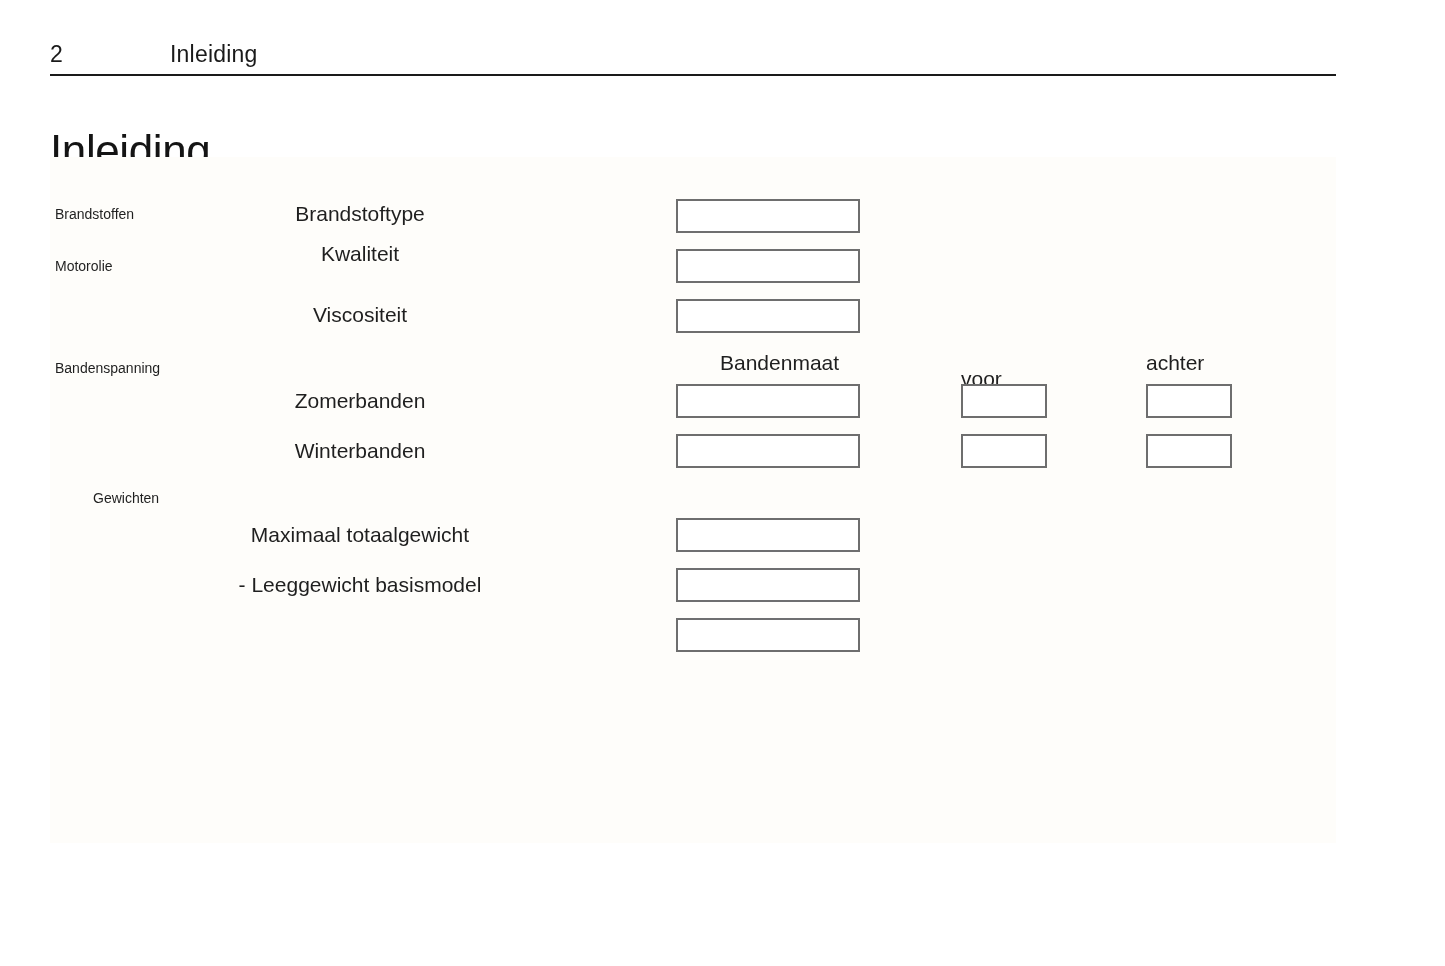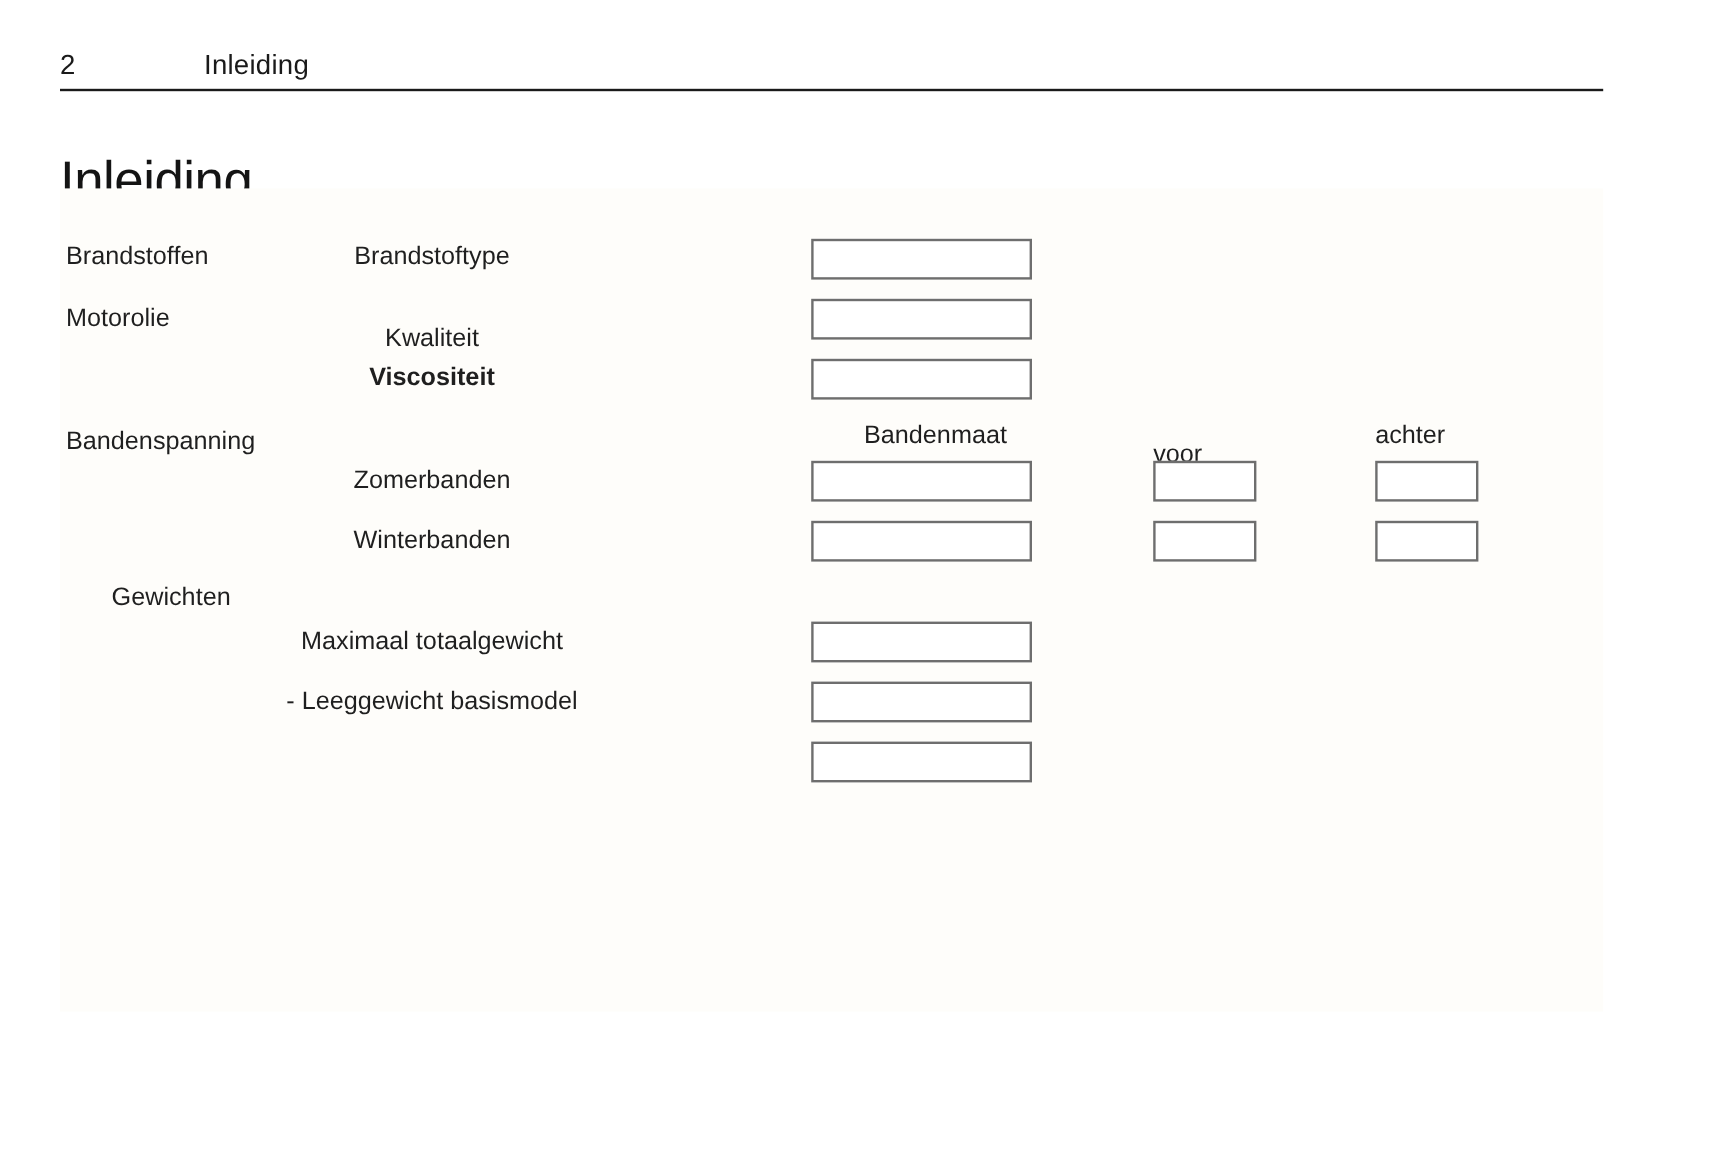--- a/index.html
+++ b/index.html
@@ -63,21 +63,21 @@
     top: 157px;
     width: 1286px;
     height: 686px;
     background: #fefdfa;
   }
 
   
   .section-label {
     position: absolute;
     left: 5px;
-    font-size: 21px;
+    font-size: 14px;
     line-height: 26px;
     font-weight: 400;
     color: #1f1f1f;
     white-space: nowrap;
   }
 
   .lbl {
     position: absolute;
     width: 620px;
     text-align: center;
@@ -118,24 +118,24 @@
 <div class="content-panel">
 
   <div class="section-label" style="top:44px;">Brandstoffen</div>
   <div class="section-label" style="top:96px;">Motorolie</div>
   <div class="section-label" style="top:198px;">Bandenspanning</div>
   <div class="section-label" style="top:328px;margin-left:38px;">Gewichten</div>
 
   <div class="lbl" style="top:44px;">Brandstoftype</div>
   <div class="entry-box wide" style="left:626px; top:42px;"></div>
 
-  <div class="lbl" style="top:112px;">Kwaliteit</div>
+  <div class="lbl" style="top:84px;">Kwaliteit</div>
   <div class="entry-box wide" style="left:626px; top:92px;"></div>
 
-  <div class="lbl" style="top:145px;font-weight:bold;">Viscositeit</div>
+  <div class="lbl" style="top:145px;">Viscositeit</div>
   <div class="entry-box wide" style="left:626px; top:142px;"></div>
 
   <div class="col-head" style="left:626px; top:193px;margin-left:44px;">Bandenmaat</div>
   <div class="col-head" style="left:911px; top:193px;margin-top:16px;">voor</div>
   <div class="col-head" style="left:1096px; top:193px;">achter</div>
 
   <div class="lbl" style="top:231px;">Zomerbanden</div>
   <div class="entry-box wide" style="left:626px;  top:227px;"></div>
   <div class="entry-box small" style="left:911px;  top:227px;"></div>
   <div class="entry-box small" style="left:1096px; top:227px;"></div>

